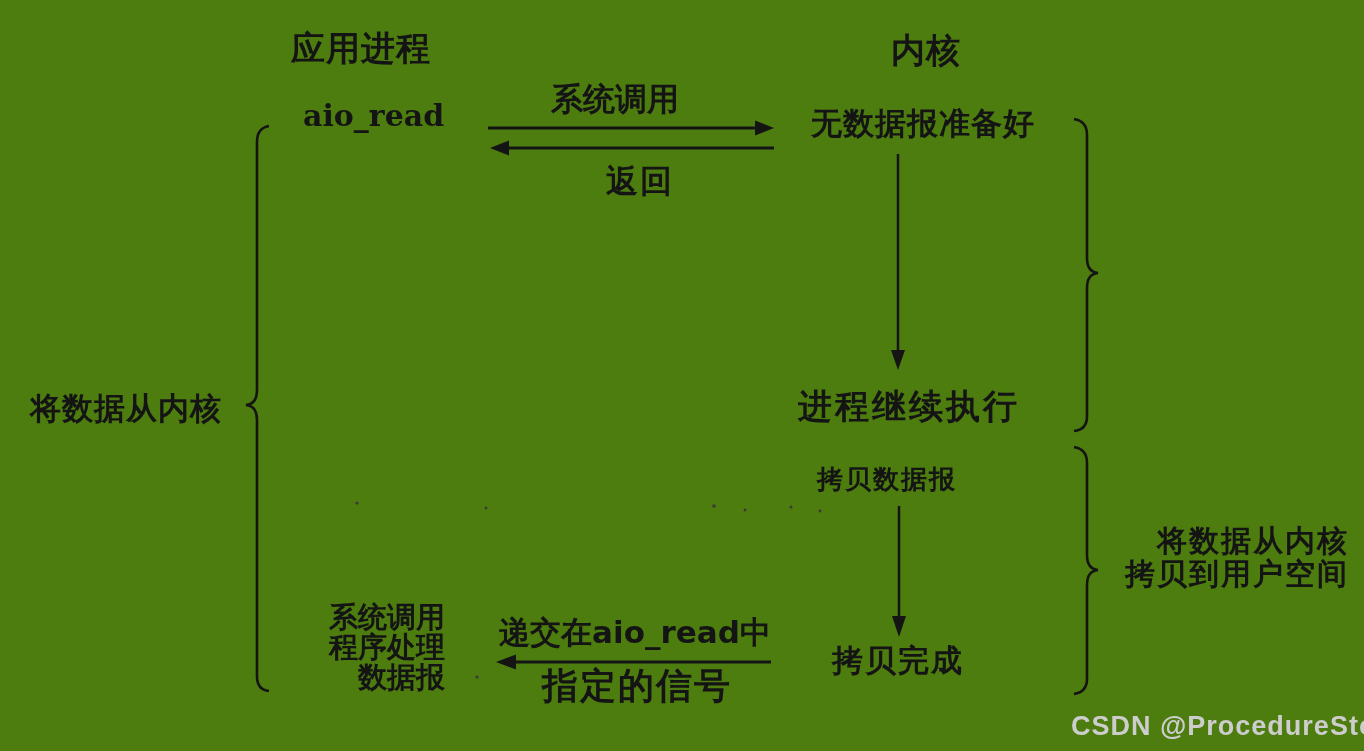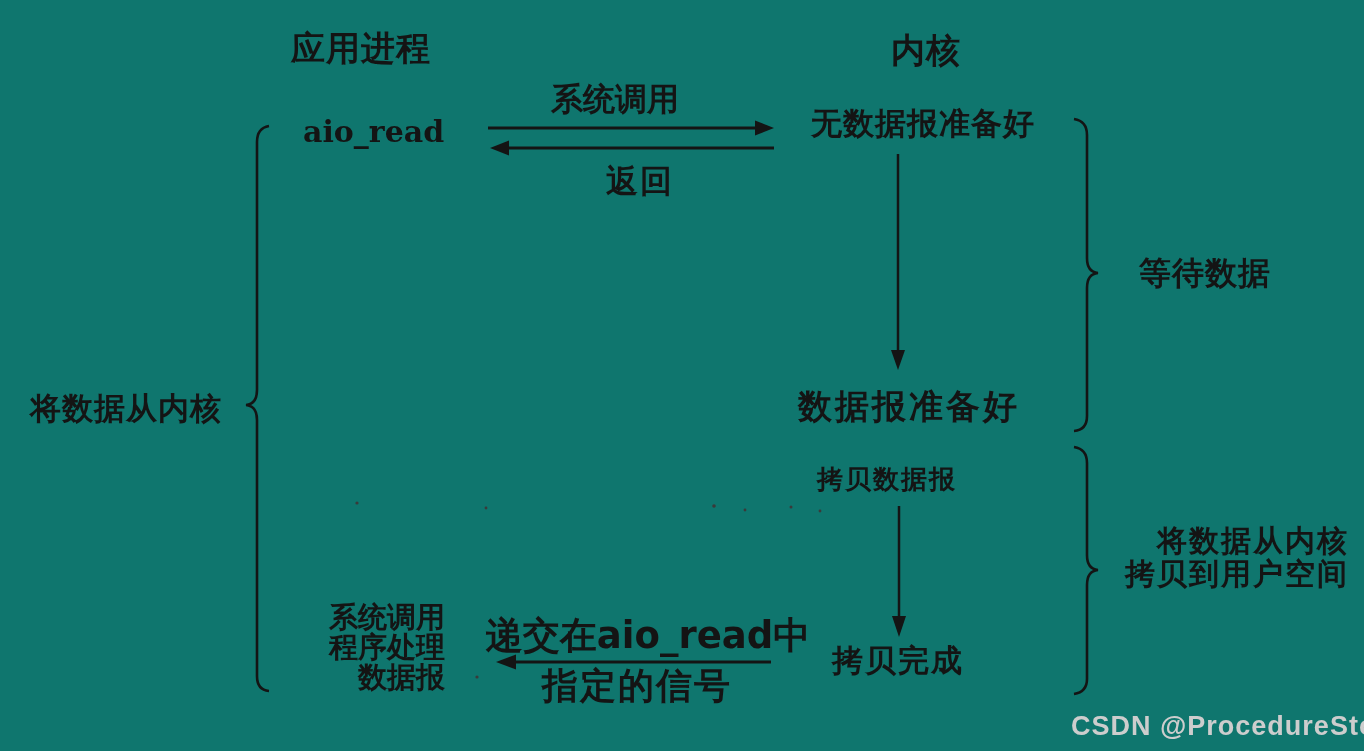--- a/index.html
+++ b/index.html
@@ -1,19 +1,19 @@
 <!DOCTYPE html>
 <html style="--ink: #141414; --wm: #cdcdcd;"><head>
 <meta charset="utf-8">
 <style>
   html,body{margin:0;padding:0;background:#ffffff;}
   .canvas{
     position:relative;
     width:1364px;height:751px;
-    background:#0f766e;
+    background:#4d7c0f;
     overflow:hidden;
     font-family:"DejaVu Sans", sans-serif;
     color:var(--ink,#141414);
   }
   .overlay{position:absolute;left:0;top:0;width:1364px;height:751px;}
   .txt{position:absolute;white-space:nowrap;line-height:1.08;}
   .b{font-weight:bold;}
   .ctr{transform:translateX(-50%);text-align:right;}
   .hdr{font-size:34px;font-weight:bold;letter-spacing:1px;}
   .mono-serif{font-family:"DejaVu Serif", serif;font-weight:bold;}
@@ -68,40 +68,39 @@
       <circle cx="745" cy="510" r="1.4"></circle>
       <circle cx="791" cy="507" r="1.5"></circle>
       <circle cx="820" cy="511" r="1.4"></circle>
       <circle cx="477" cy="677" r="1.6"></circle>
     </g>
   </svg>
 
   <div class="txt hdr" style="left:291px;top:30px">应用进程</div>
   <div class="txt hdr" style="left:891px;top:32px">内核</div>
 
-  <div class="txt mono-serif" style="left:303px;top:116px;font-size:30px">aio_read</div>
+  <div class="txt mono-serif" style="left:303px;top:100px;font-size:30px">aio_read</div>
   <div class="txt b" style="left:30px;top:392px;font-size:31px;letter-spacing:1px">将数据从内核</div>
 
   <div class="txt b ctr" style="left:387px;top:602px;font-size:29px;line-height:30px">
     <div>系统调用</div>
     <div>程序处理</div>
     <div>数据报</div>
   </div>
 
   <div class="txt b ctr" style="left:615px;top:82px;font-size:32px">系统调用</div>
   <div class="txt b ctr" style="left:640px;top:164px;font-size:32px;letter-spacing:2px">返回</div>
-  <div class="txt b ctr" style="left:648px;top:616px;font-size:37px">递交在aio_read中</div>
+  <div class="txt b ctr" style="left:635px;top:616px;font-size:31px">递交在aio_read中</div>
   <div class="txt b ctr" style="left:637px;top:667px;font-size:36px;letter-spacing:2px">指定的信号</div>
 
   <div class="txt b" style="left:811px;top:107px;font-size:31px;letter-spacing:1px">无数据报准备好</div>
-  <div class="txt b" style="left:798px;top:388px;font-size:34px;letter-spacing:3px">数据报准备好</div>
+  <div class="txt b" style="left:798px;top:388px;font-size:34px;letter-spacing:3px">进程继续执行</div>
   <div class="txt b" style="left:817px;top:465px;font-size:26px;letter-spacing:2px">拷贝数据报</div>
   <div class="txt b" style="left:832px;top:644px;font-size:31px;letter-spacing:2px">拷贝完成</div>
 
-  <div class="txt b" style="left:1139px;top:256px;font-size:32px;letter-spacing:1px">等待数据</div>
   <div class="txt b ctr" style="left:1237px;top:524px;font-size:30px;line-height:33px;letter-spacing:2px">
     <div>将数据从内核</div>
     <div>拷贝到用户空间</div>
   </div>
 
   <div class="txt wm" style="left:1071px;top:712px">CSDN @ProcedureStone</div>
 
 </div>
 
 </body></html>

